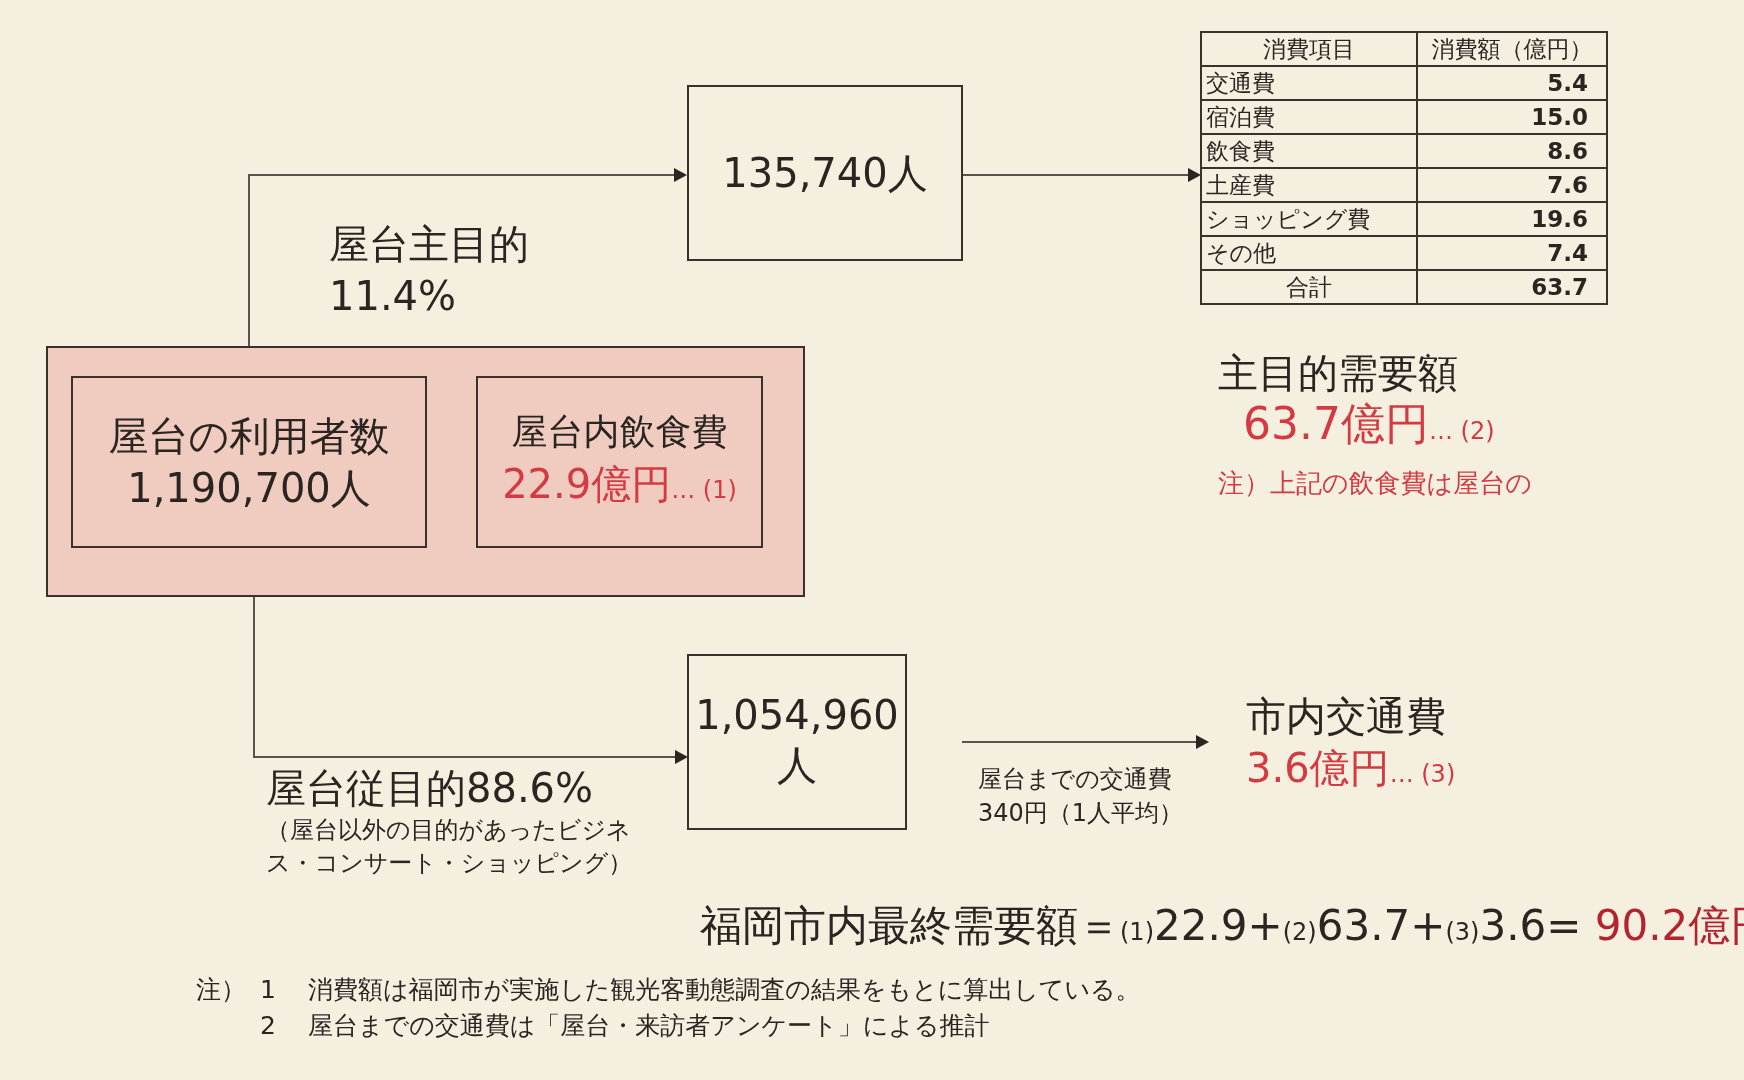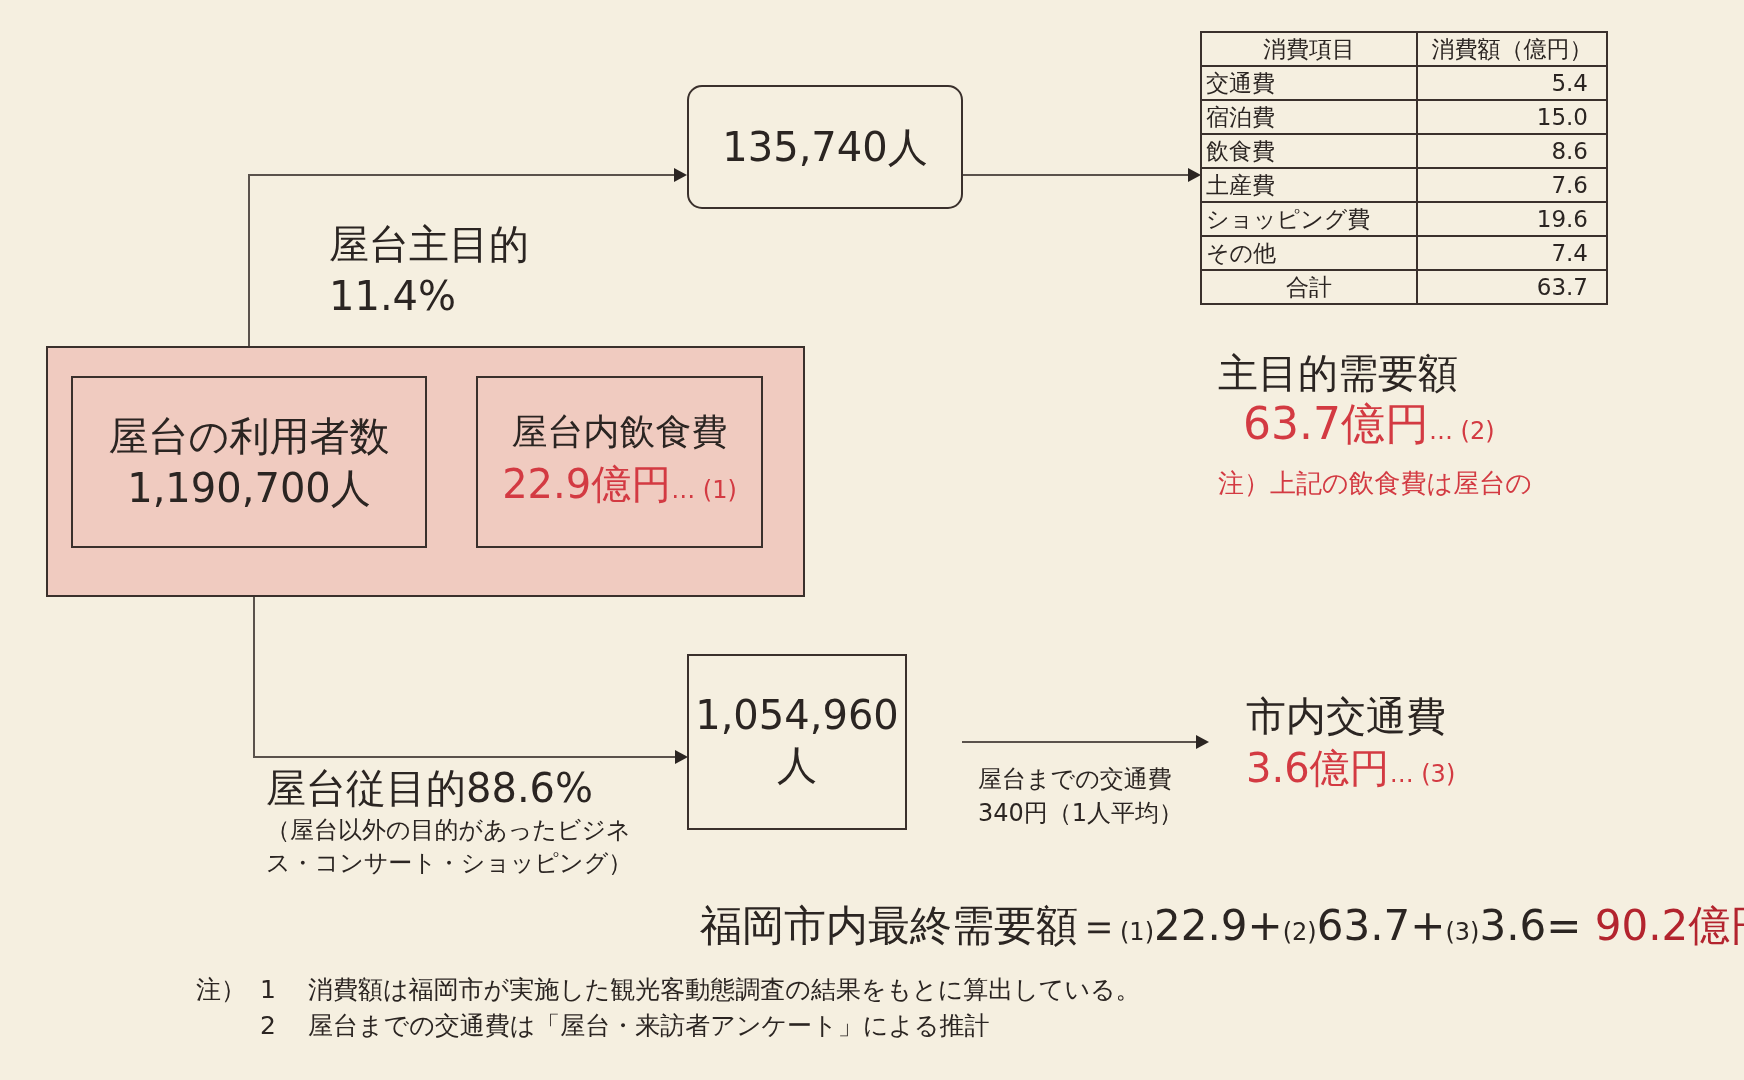--- a/index.html
+++ b/index.html
@@ -27,21 +27,21 @@
   .spend-table {
     position: absolute; left: 1200px; top: 31px; width: 408px;
     border-collapse: collapse; font-size: 23px; table-layout: fixed;
   }
   .spend-table td, .spend-table th {
     border: 2px solid #3a302c; height: 32px; padding: 0 4px; line-height: 30px;
     font-weight: normal; white-space: nowrap;
   }
   .spend-table th { text-align: center; }
   .spend-table .col-item { width: 206px; }
-  .spend-table .num { text-align: right; padding-right: 18px; }
+  .spend-table .num { text-align: right; padding-right: 18px; font-weight: bold; }
   .spend-table .total-label { text-align: center; }
 </style>
 </head>
 <body>
 
 <div class="vline" style="left:248px; top:174px; height:204px;"></div>
 <div class="hline" style="left:248px; top:174px; width:426px;"></div>
 <div class="arrow" style="left:674px; top:168px;"></div>
 
 <div class="hline" style="left:962px; top:174px; width:226px;"></div>
@@ -52,21 +52,21 @@
 <div class="arrow" style="left:675px; top:750px;"></div>
 
 <div class="hline" style="left:962px; top:741px; width:236px;"></div>
 <div class="arrow" style="left:1196px; top:735px;"></div>
 
 <div class="abs" style="left:329px; top:218px; font-size:40px; line-height:52px;">
   <div>屋台主目的</div>
   <div>11.4%</div>
 </div>
 
-<div class="box center" style="left:687px; top:85px; width:276px; height:124px; font-size:40px;border-radius:15px;">
+<div class="box center" style="left:687px; top:85px; width:276px; height:176px; font-size:40px;">
   <span>135,740人</span>
 </div>
 
 <table class="spend-table">
   <thead>
     <tr>
       <th class="col-item">消費項目</th>
       <th>消費額（億円）</th>
     </tr>
   </thead>

